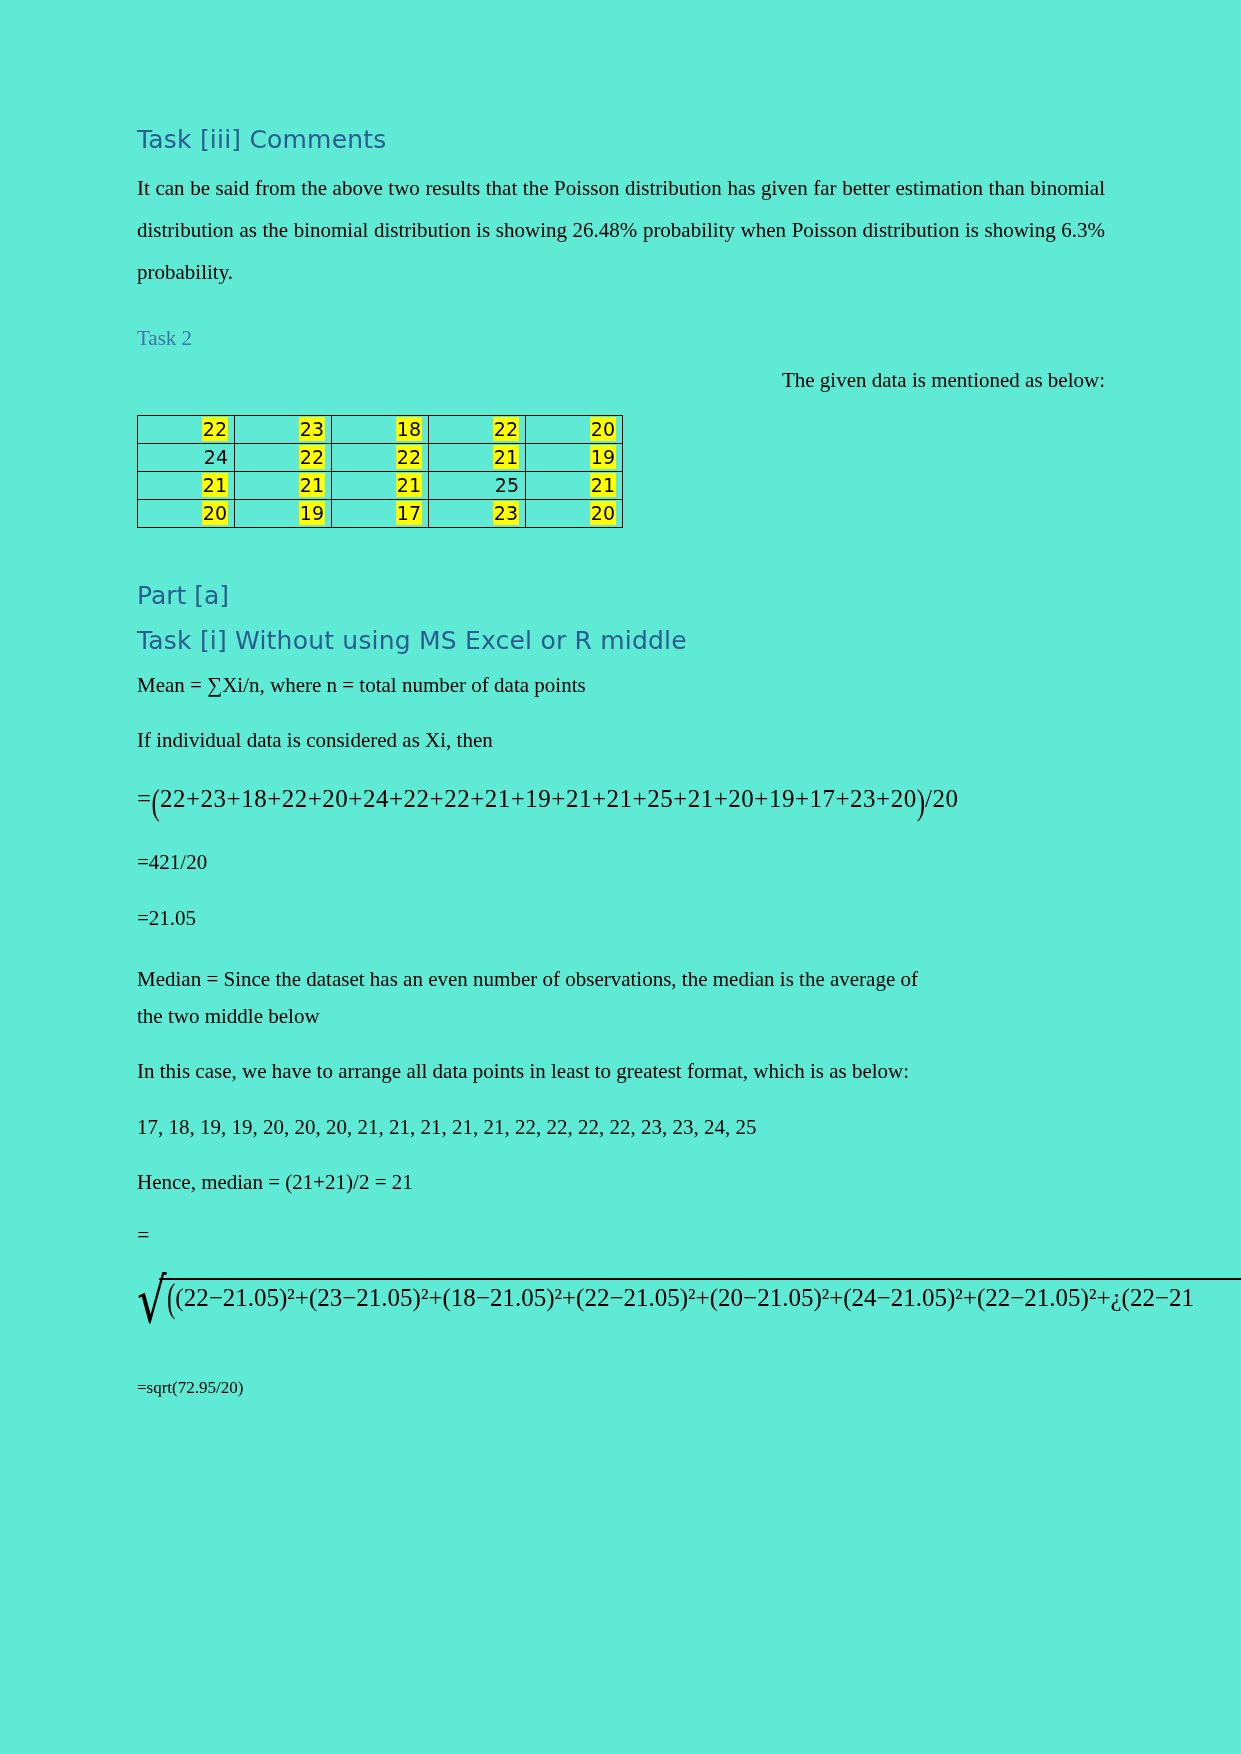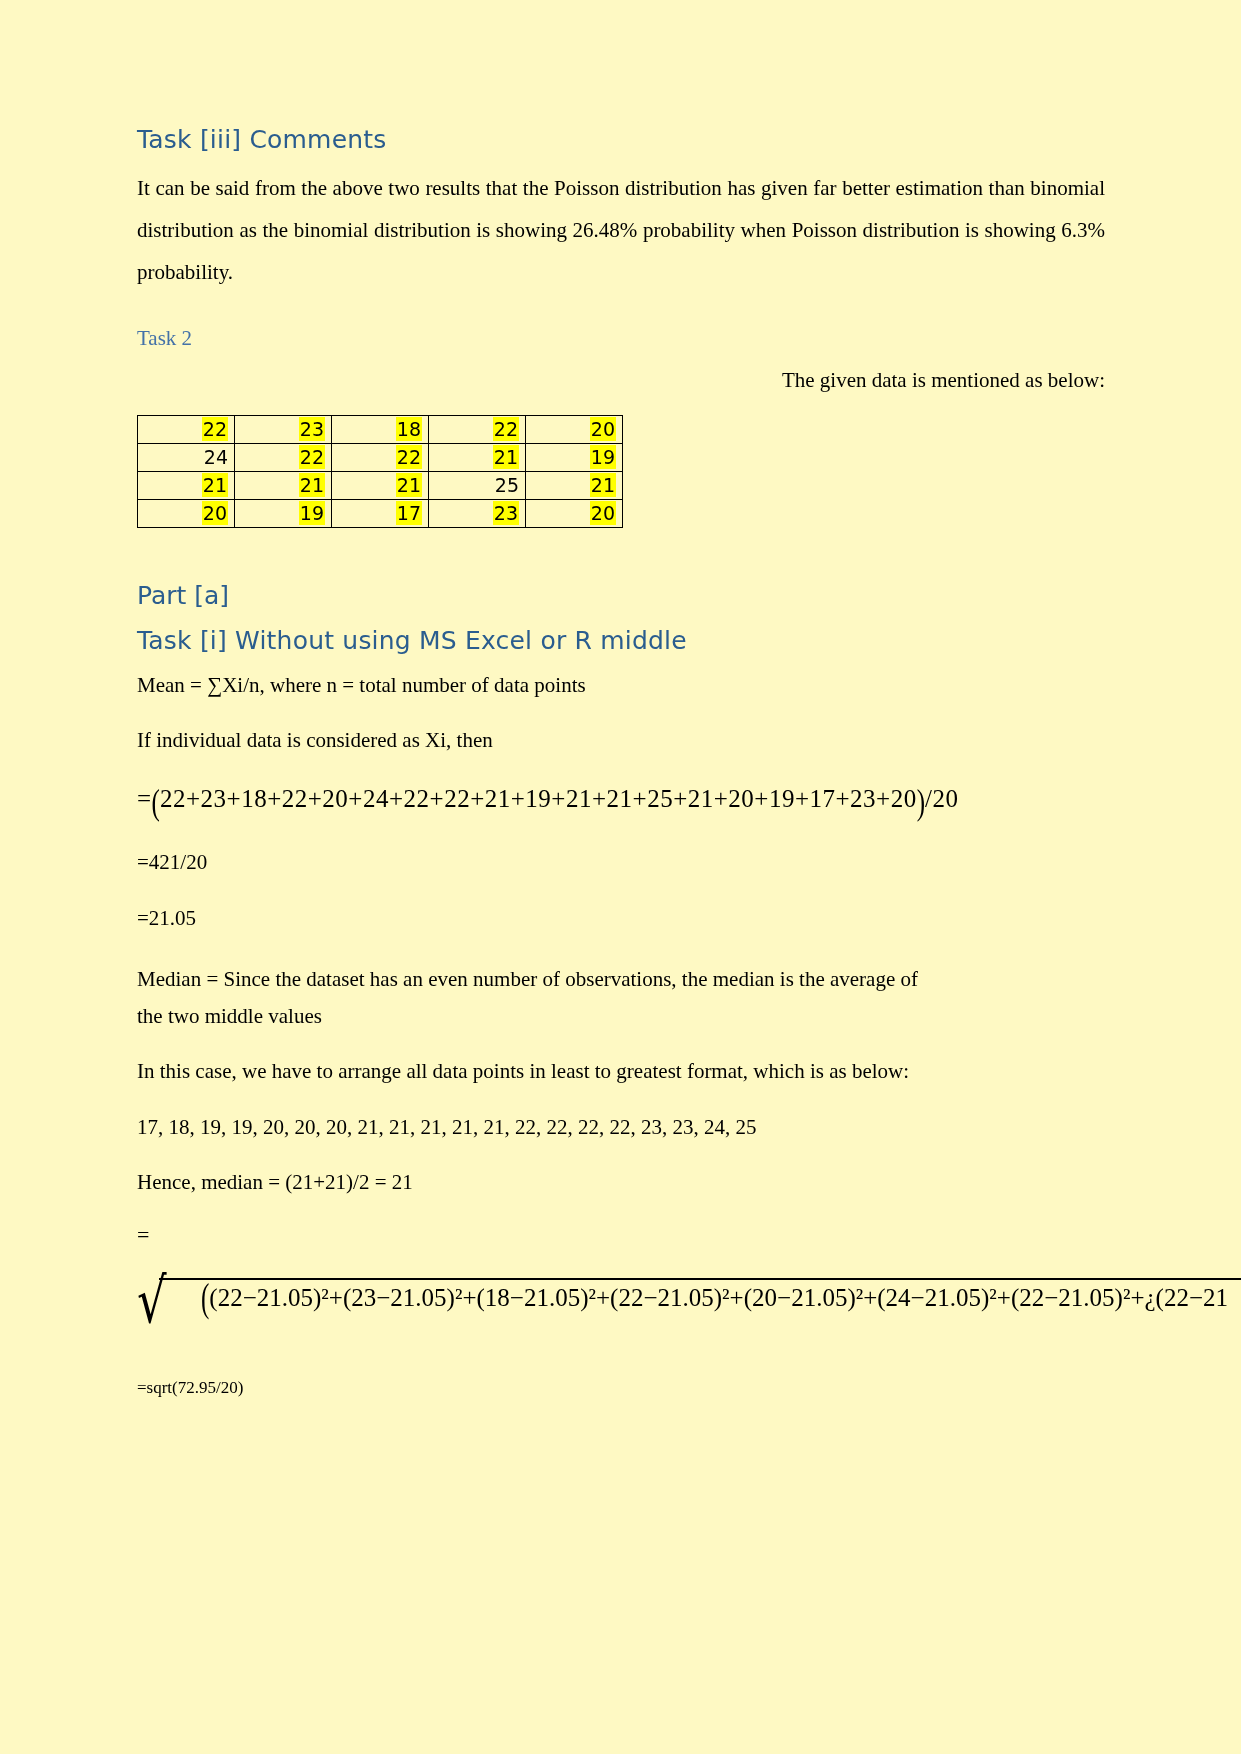--- a/index.html
+++ b/index.html
@@ -15,21 +15,21 @@
     overflow: hidden;
     font-family: "Liberation Serif", "DejaVu Serif", serif;
     color: #000000;
   }
 
   .page {
     position: absolute;
     left: 0; top: 0;
     width: 1241px;
     height: 1754px;
-    background: #fef9c3;
+    background: #5eead4;
     overflow: hidden;
   }
 
   .content {
     position: absolute;
     left: 137px;
     top: 124px;
     width: 968px;
   }
 
@@ -177,21 +177,20 @@
     background: #000;
   }
   .radical-body {
     position: absolute;
     left: 30px;
     top: 22px;
     font-size: 25px;
     line-height: 1.1;
     white-space: nowrap;
     font-family: "Liberation Serif", "DejaVu Serif", serif;
-    margin-left: 34px;
   }
   .big-paren {
     display: inline-block;
     transform: scaleY(1.6);
     transform-origin: center;
   }
 
   .tail-line {
     font-size: 17px;
     line-height: 1.4;
@@ -260,21 +259,21 @@
     <div class="formula-line">
       <span class="mathbig">=</span><span class="paren-tall">(</span><span class="mathbig">22+23+18+22+20+24+22+22+21+19+21+21+25+21+20+19+17+23+20</span><span class="paren-tall">)</span><span class="mathbig">/20</span>
     </div>
 
     <p class="body-left">=421/20</p>
 
     <p class="body-left">=21.05</p>
 
     <p class="body-justified" style="margin-bottom:0;">Median = Since the dataset has an even number of observations, the median is the average of</p>
 
-    <p class="body-left">the two middle values</p>
+    <p class="body-left">the two middle below</p>
 
     <p class="body-left">In this case, we have to arrange all data points in least to greatest format, which is as below:</p>
 
     <p class="body-left">17, 18, 19, 19, 20, 20, 20, 21, 21, 21, 21, 21, 22, 22, 22, 22, 23, 23, 24, 25</p>
 
     <p class="body-left">Hence, median = (21+21)/2 = 21</p>
 
 
     <p class="eq-equals">=</p>
 

